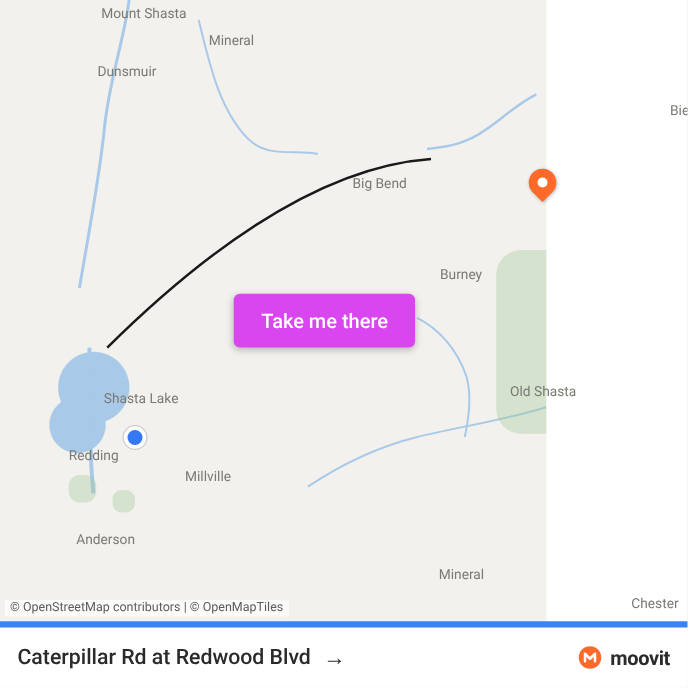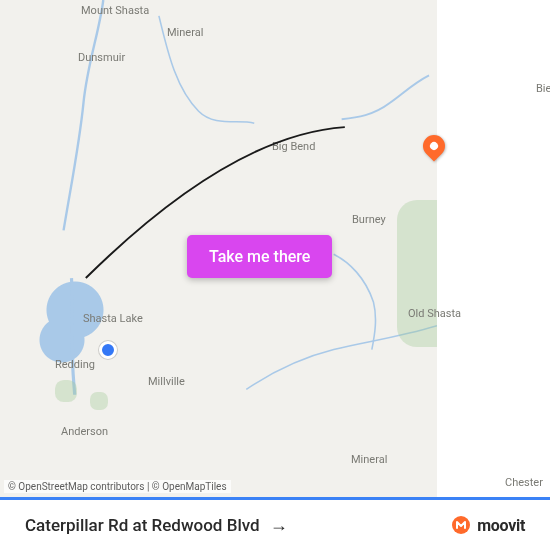--- a/index.html
+++ b/index.html
@@ -16,40 +16,40 @@
   }
   .rivers { position:absolute; inset:0; pointer-events:none; }
   .forest { position:absolute; background: rgba(160,200,150,0.35); border-radius: 40%; }
   .forest.a { left: 55px; top: 380px; width: 22px; height: 22px; }
   .forest.b { left: 90px; top: 392px; width: 18px; height: 18px; }
   .forest.c { right: 0; top: 200px; bottom: 150px; width: 40px; border-radius: 20px 0 0 20px; }
   .city-label { position: absolute; font-size: 11px; color: #7a7a74; white-space: nowrap; pointer-events: none; }
   .lbl-mtshasta { left: 81px; top: 4px; }
   .lbl-mccloud  { left: 167px; top: 26px; }
   .lbl-dunsmuir { left: 78px; top: 51px; }
-  .lbl-bigbend  { left: 272px; top: 140px; }
+  .lbl-bigbend  { left: 282px; top: 140px; }
   .lbl-burney   { left: 352px; top: 213px; }
   .lbl-shasta   { left: 83px; top: 312px; }
   .lbl-oldstat  { left: 408px; top: 307px; }
   .lbl-redding  { left: 55px; top: 358px; }
   .lbl-millvil  { left: 148px; top: 375px; }
   .lbl-anderson { left: 61px; top: 425px; }
   .lbl-mineral  { left: 351px; top: 453px; }
   .lbl-chester  { left: 505px; top: 476px; }
   .lbl-bie      { left: 536px; top: 82px; }
   .route { position:absolute; inset:0; pointer-events:none; }
   .map-pin { position:absolute; width:18px; height:18px; border-radius:50%; transform: translate(-50%,-50%); }
   .pin-origin { left: 108px; top: 350px; background:#3478f6; border:3px solid #fff; box-shadow:0 0 0 1px rgba(0,0,0,.15); }
   .pin-dest-wrap { position:absolute; left: 434px; top: 157px; transform: translate(-50%,-100%); }
   .pin-dest { width:22px; height:22px; background:#ff6a2b; border-radius:50% 50% 50% 0; transform: rotate(-45deg); box-shadow:0 1px 3px rgba(0,0,0,.3); display:flex; align-items:center; justify-content:center; }
   .pin-dest::after { content:""; width:8px; height:8px; background:#fff; border-radius:50%; }
   .cta { position:absolute; left:187px; top:235px; background:#d946ef; color:#fff; font-size:16px; font-weight:500; padding:12px 22px; border-radius:5px; cursor:pointer; box-shadow:0 2px 6px rgba(0,0,0,.25); }
   .attribution { position:absolute; left:4px; bottom:4px; font-size:10px; color:#6a6a6a; background:rgba(255,255,255,.7); padding:1px 4px; }
   .attribution span { color:#5c5c5c; }
-  .footer { position:absolute; left:0; right:0; bottom:0; height:53px; background:#fff; display:flex; align-items:center; padding:0 25px; gap:10px; border-top:3px solid #3b82f6; }
+  .footer { position:absolute; left:0; right:0; bottom:0; height:53px; background:#fff; display:flex; align-items:center; padding:0 14px; gap:10px; border-top:5px solid #3b82f6; }
   .footer-from, .footer-to { font-size:17px; color:#2a2a2a; font-weight:500; }
   .arrow { font-size:18px; color:#2a2a2a; }
   .footer-logo { margin-left:auto; display:flex; align-items:center; gap:6px; }
   .footer-logo-text { font-size:16px; font-weight:700; color:#2a2a2a; letter-spacing:-.3px;text-align:right; }
 </style>
 </head>
 <body>
 
 <div class="map-container">
   <div class="map-bg"></div>

